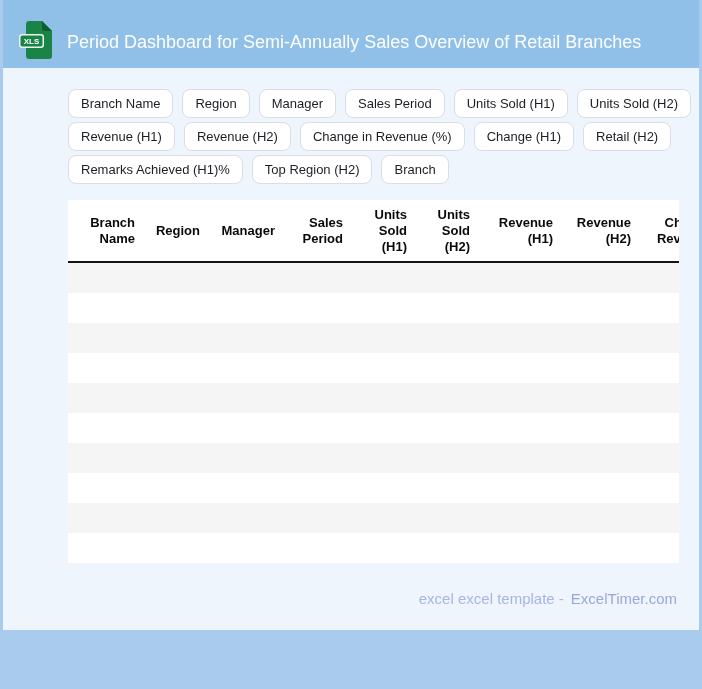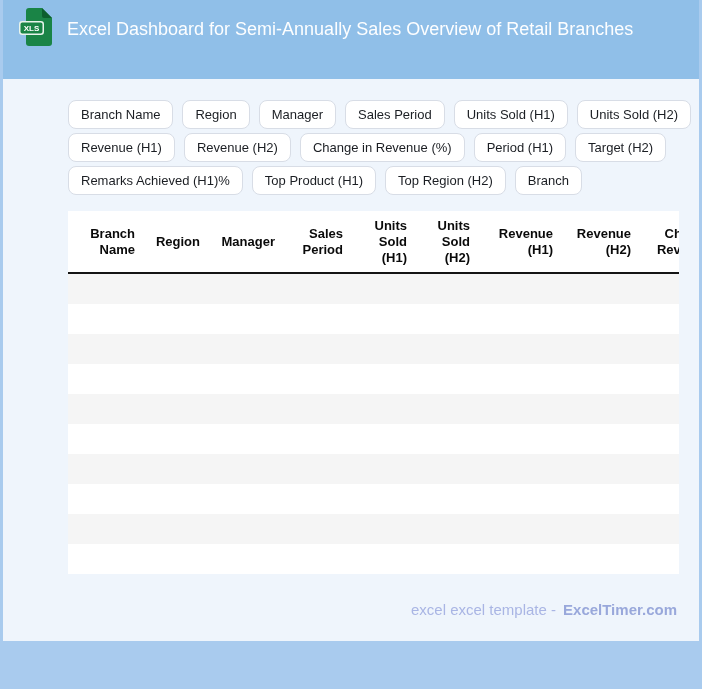--- a/index.html
+++ b/index.html
@@ -1,19 +1,19 @@
 <!DOCTYPE html>
 <html><head>
 <meta charset="utf-8">
 <style>
   html,body{margin:0;padding:0;}
   body{width:702px;height:689px;overflow:hidden;font-family:"Liberation Sans",sans-serif;}
   .frame{width:702px;height:689px;background:#A9CBEE;box-sizing:border-box;padding:0 3px 4px 3px;}
   
-  .header{background:#90BFE8;height:79px;box-sizing:border-box;padding:7px 34px 0 14px;}
+  .header{background:#90BFE8;height:68px;box-sizing:border-box;padding:20px 34px 0 14px;}
   .title{color:#FDFEFF;font-size:18px;line-height:31px;font-weight:400;}
   .file-icon{display:inline-block;width:34px;height:40px;vertical-align:-12px;margin:0 14px 0 2px;}
   
   .card{background:#EFF5FC;height:562px;box-sizing:border-box;overflow:hidden;}
   
   .chips{padding:21px 6px 0 65px;display:flex;flex-wrap:wrap;column-gap:9px;row-gap:4px;}
   .chip{background:#FFFFFF;border:1px solid #D8DDE6;border-radius:8px;padding:5px 12px;
         font-size:13px;line-height:17px;color:#1B1E23;white-space:nowrap;cursor:pointer;}
   
   .table-wrap{margin:16px 0 0 65px;width:611px;overflow:hidden;background:#FFFFFF;}
@@ -21,54 +21,53 @@
          border-bottom:2px solid #141414;box-sizing:border-box;padding:7px 0 6px;min-height:61px;}
   .th{box-sizing:border-box;padding:0 10px;font-weight:bold;font-size:13px;line-height:16px;
       color:#0A0A0A;text-align:right;flex:0 0 auto;}
   .th.c0{width:77px}.th.c1{width:65px}.th.c2{width:75px}.th.c3{width:68px}.th.c4{width:64px}
   .th.c5{width:63px}.th.c6{width:83px}.th.c7{width:78px}.th.c8{width:110px;text-align:center;}
   .trow{height:30px;width:611px;}
   .trow.odd{background:#F5F5F5;}
   .trow.even{background:#FFFFFF;}
   
   .footer{margin-top:27px;text-align:right;padding-right:22px;font-size:15px;color:#A9B5E4;}
-  .brand{font-weight:bold;color:#99A8DB;text-decoration:none;margin-left:7px;cursor:pointer;}
+  .brand{font-weight:normal;color:#99A8DB;text-decoration:none;margin-left:7px;cursor:pointer;}
 </style>
 </head>
 <body>
 
 <div class="frame">
 
   <div class="header">
     <div class="title">
       <svg class="file-icon" viewBox="0 0 34 40" xmlns="http://www.w3.org/2000/svg">
         <path d="M10 1 h13 l10 10 v25 a3 3 0 0 1 -3 3 H10 a3 3 0 0 1 -3 -3 V4 a3 3 0 0 1 3 -3 z" fill="#1A8446"></path>
         <path d="M23 1 l10 10 h-8 a2 2 0 0 1 -2 -2 z" fill="#0C5E2E"></path>
         <rect x="0.75" y="14.75" width="23.5" height="12.5" rx="2.5" fill="#1A8446" stroke="#E9F4EC" stroke-width="1.5"></rect>
         <text x="12.5" y="24" text-anchor="middle" font-family="Liberation Sans, sans-serif" font-size="8" font-weight="bold" fill="#FFFFFF">XLS</text>
-      </svg><span>Excel Dashboard for Semi-Annually Sales Overview of Retail Branches</span>
+      </svg><span>Period Dashboard for Semi-Annually Sales Overview of Retail Branches</span>
     </div>
   </div>
 
   <div class="card">
 
     <div class="chips">
       <span class="chip">Branch Name</span>
       <span class="chip">Region</span>
       <span class="chip">Manager</span>
       <span class="chip">Sales Period</span>
       <span class="chip">Units Sold (H1)</span>
       <span class="chip">Units Sold (H2)</span>
       <span class="chip">Revenue (H1)</span>
       <span class="chip">Revenue (H2)</span>
       <span class="chip">Change in Revenue (%)</span>
-      <span class="chip">Period (H1)</span>
-      <span class="chip">Target (H2)</span>
+      <span class="chip">Change (H1)</span>
+      <span class="chip">Retail (H2)</span>
       <span class="chip">Remarks Achieved (H1)%</span>
-      <span class="chip">Top Product (H1)</span>
       <span class="chip">Top Region (H2)</span>
       <span class="chip">Branch</span>
     </div>
 
     <div class="table-wrap">
       <div class="thead">
         <div class="th c0">Branch Name</div>
         <div class="th c1">Region</div>
         <div class="th c2">Manager</div>
         <div class="th c3">Sales Period</div>

